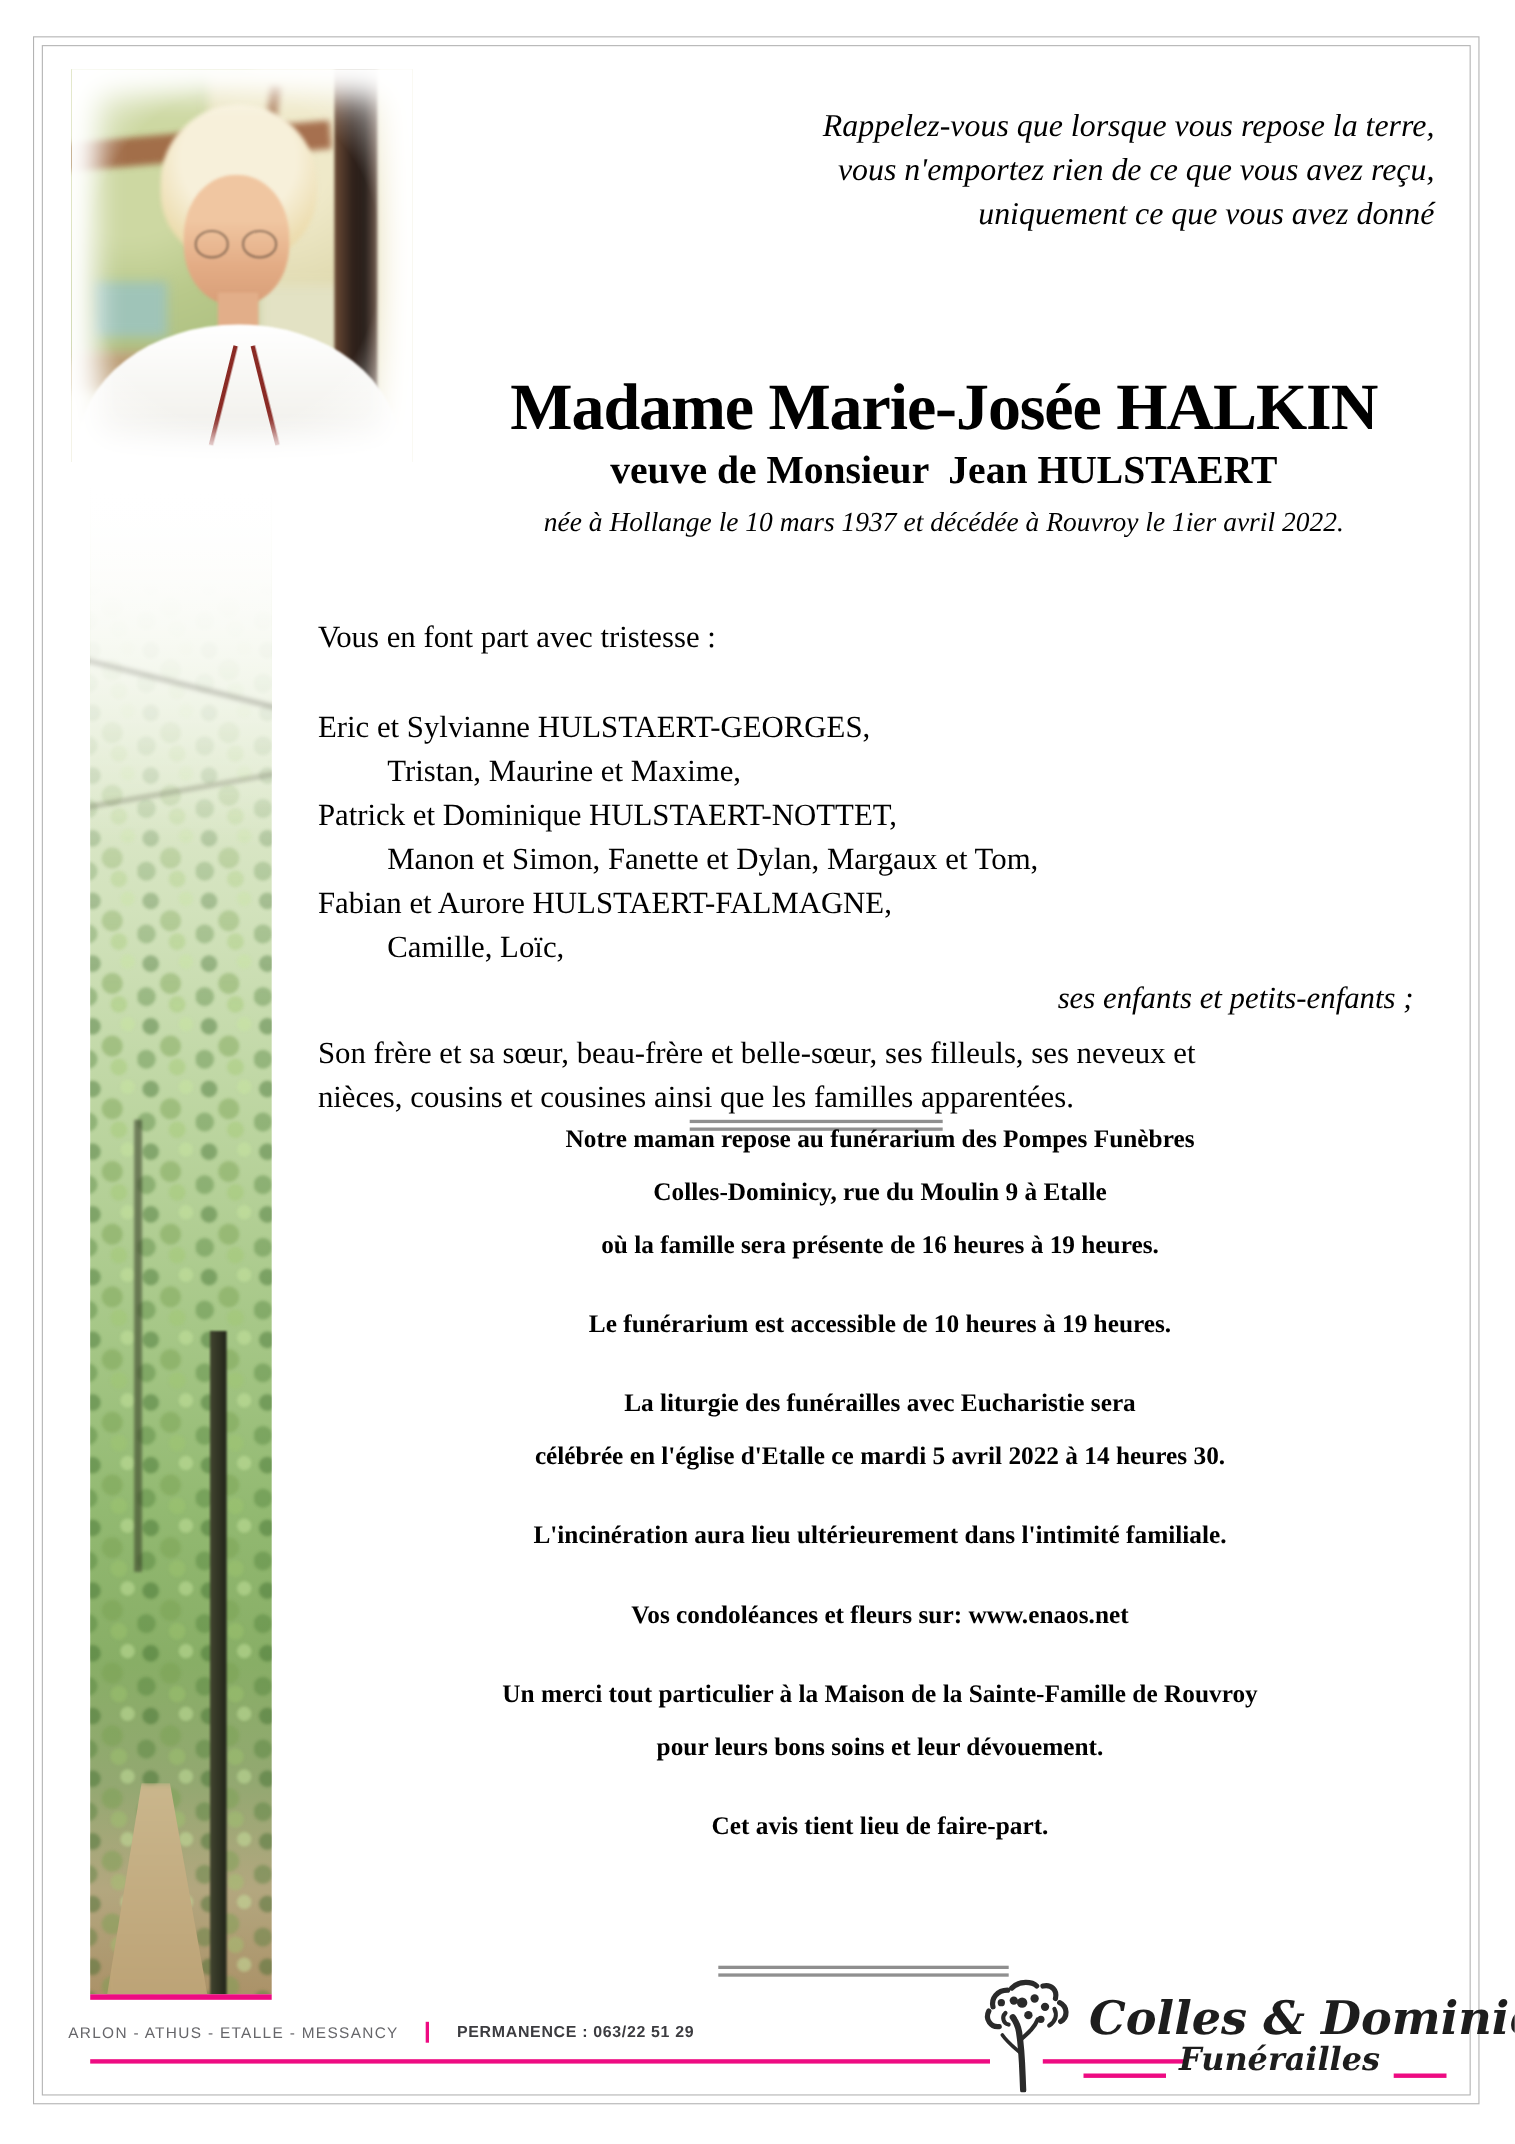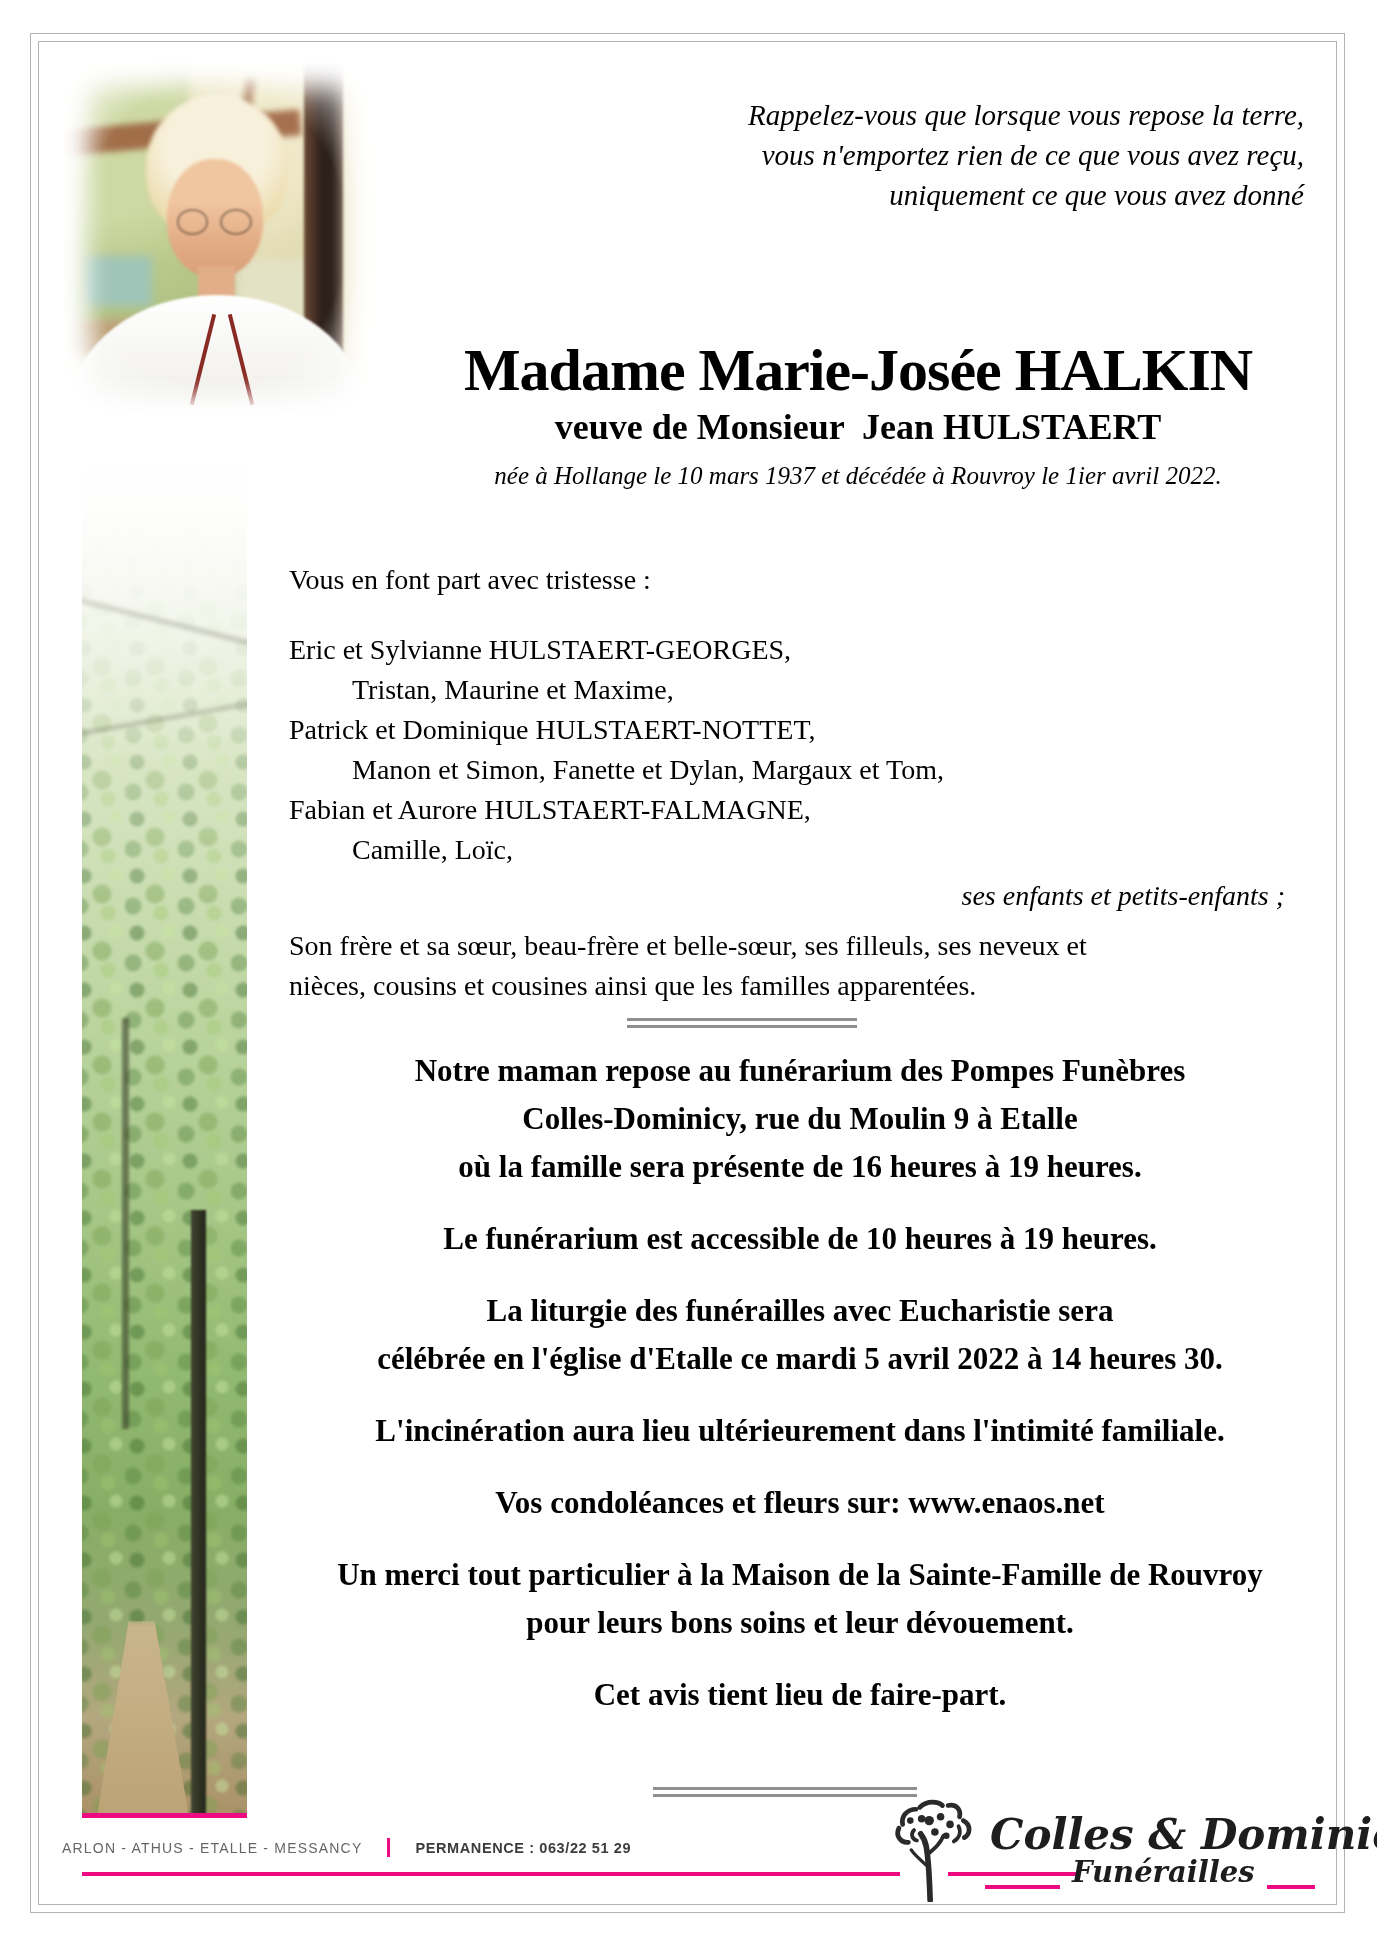--- a/index.html
+++ b/index.html
@@ -69,30 +69,30 @@
   .forest-underline{left:82px;top:1813px;width:165px;height:5px;background:var(--pink);}
 
   
   .quote{right:73px;top:95px;text-align:right;font-style:italic;font-size:29px;line-height:40px;}
   .header{left:290px;top:336px;width:1020px;padding-left:58px;box-sizing:content-box;text-align:center;}
   .title{font-size:60px;line-height:68px;font-weight:bold;letter-spacing:-1px;white-space:nowrap;}
   .subtitle{font-size:36px;line-height:46px;font-weight:bold;white-space:pre-wrap;}
   .life-dates{font-size:25px;line-height:40px;font-style:italic;margin-top:6px;}
 
   .family{left:289px;top:560px;width:996px;font-size:28px;line-height:40px;}
-  .family-intro{margin-bottom:30px;}
+  .family-intro{margin-bottom:42px;}
   .family-line.indent{padding-left:63px;}
   .children-note{font-style:italic;text-align:right;margin-top:6px;}
   .relatives{margin-top:10px;}
 
   .divider{height:4px;border-top:3px solid var(--divider);border-bottom:3px solid var(--divider);}
   .divider1{left:627px;top:1018px;width:230px;}
   .divider2{left:653px;top:1787px;width:264px;}
 
-  .details{left:280px;top:1047px;width:1040px;text-align:center;font-size:31px;line-height:48px;font-weight:bold;}
+  .details{left:280px;top:1012px;width:1040px;text-align:center;font-size:23px;line-height:48px;font-weight:bold;}
   .detail-para{margin-bottom:24px;}
 
   
   .footer-line{left:62px;top:1838px;display:flex;align-items:center;gap:25px;font-family:"Liberation Sans",sans-serif;}
   .footer-cities{font-size:14px;letter-spacing:1.2px;color:#66666a;white-space:nowrap;}
   .footer-sep{width:3px;height:19px;background:var(--pink);}
   .footer-permanence{font-size:14.5px;letter-spacing:.6px;color:#3c3c40;font-weight:bold;white-space:nowrap;}
 
   .pink-rule-a{left:82px;top:1872px;width:818px;height:4px;background:var(--pink);}
   .pink-rule-b{left:948px;top:1872px;width:132px;height:4px;background:var(--pink);}

